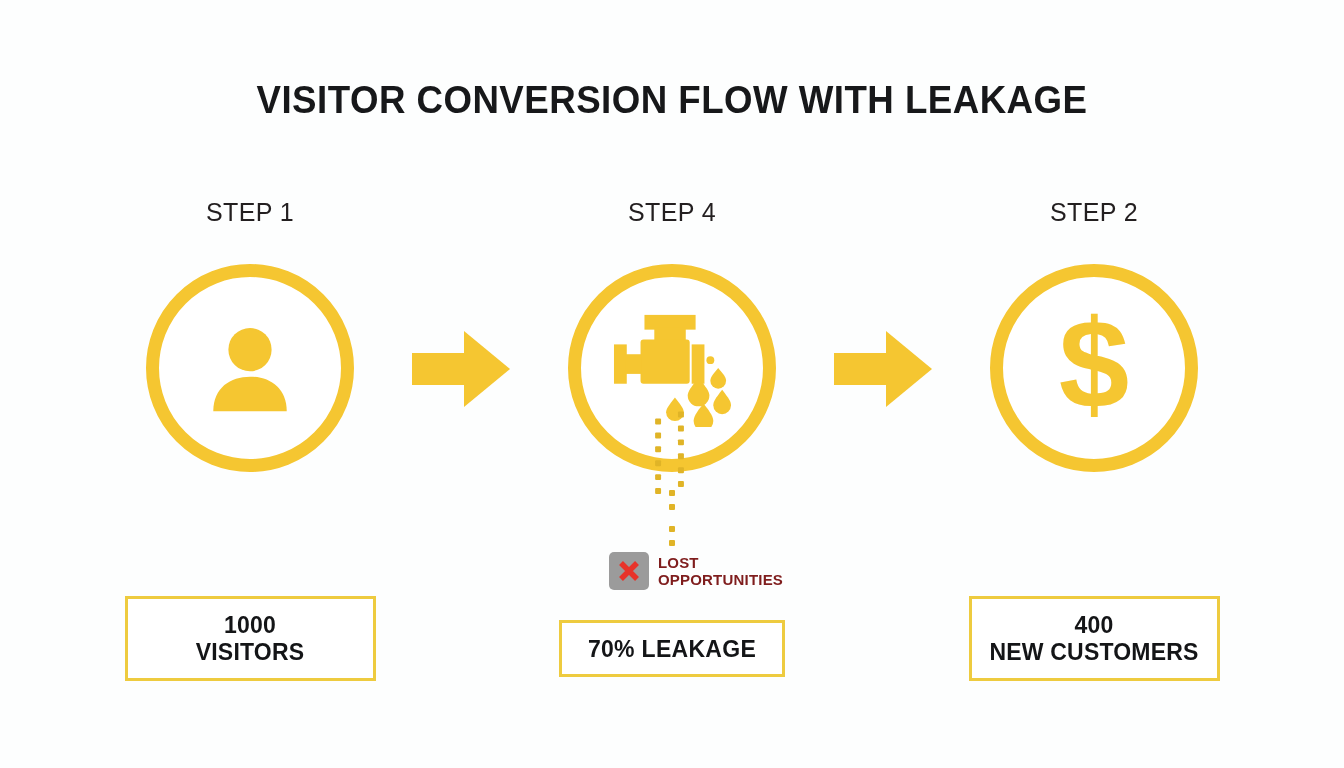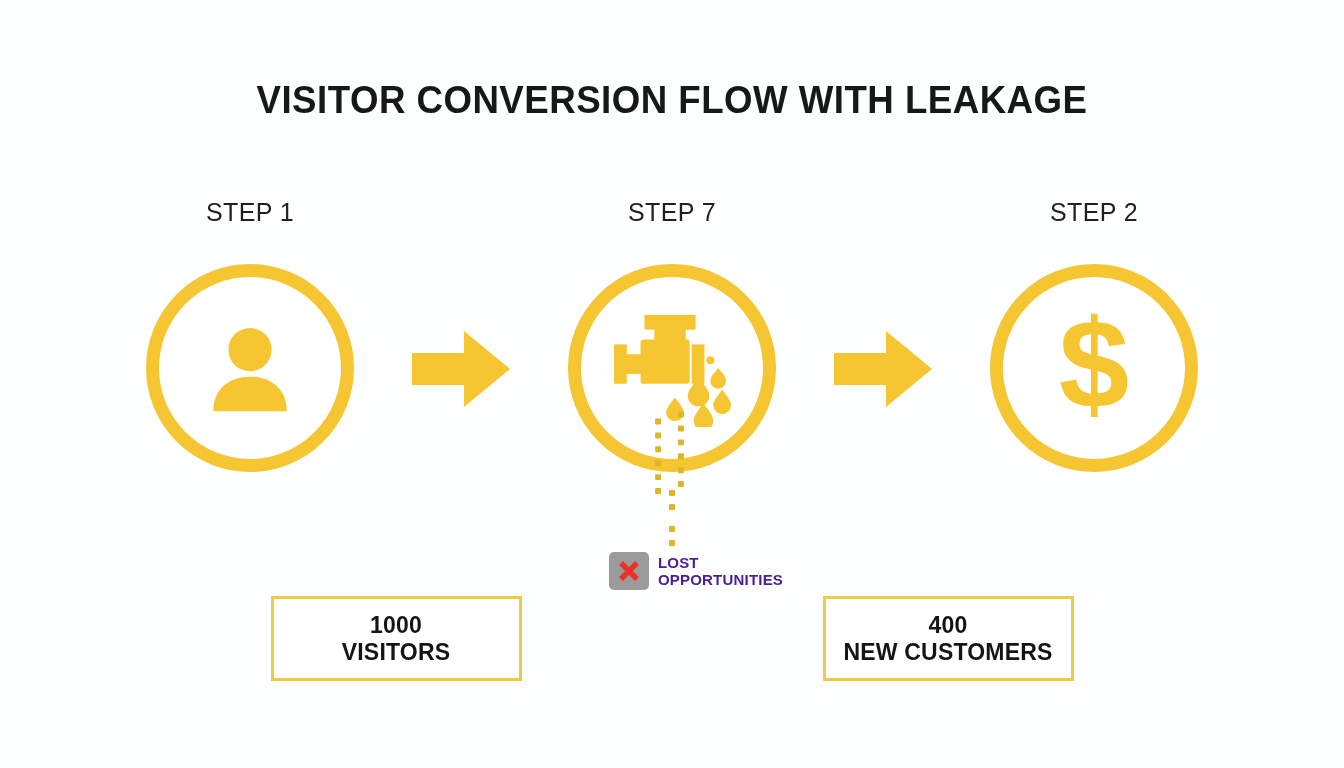--- a/index.html
+++ b/index.html
@@ -172,21 +172,21 @@
     border-radius: 5px;
     display: flex;
     align-items: center;
     justify-content: center;
     flex: none;
   }
   .lost-text {
     font-size: 15px;
     font-weight: bold;
     line-height: 17px;
-    color: #4c1d95;
+    color: #7f1d1d;
     letter-spacing: 0.2px;
     white-space: nowrap;
   }
 
   
   .metrics {
     position: absolute;
     top: 596px;
     left: 0;
     width: 1344px;
@@ -252,21 +252,21 @@
     </div>
 
     <div class="arrow-wrap">
       <div class="arrow">
         <div class="shaft"></div>
         <div class="head"></div>
       </div>
     </div>
 
     <div class="step">
-      <div class="step-label">STEP 7</div>
+      <div class="step-label">STEP 4</div>
       <div class="circle">
         <span>
           <svg class="icon-svg" width="128" height="118" viewBox="0 0 130 120" aria-hidden="true">
 
             <rect x="37" y="6" width="52" height="15" fill="#F5C631"></rect>
 
             <rect x="47" y="19" width="32" height="14" fill="#F5C631"></rect>
 
             <rect x="33" y="31" width="50" height="45" rx="3" fill="#F5C631"></rect>
 
@@ -360,20 +360,25 @@
 
     <div class="metric-cell">
       <div class="metric-box tall">
         <div class="metric-line-1">1000</div>
         <div class="metric-line-2">VISITORS</div>
       </div>
     </div>
 
     <div class="metric-spacer"></div>
 
+    <div class="metric-cell">
+      <div class="metric-box short">
+        <div class="metric-single">70% LEAKAGE</div>
+      </div>
+    </div>
 
     <div class="metric-spacer"></div>
 
     <div class="metric-cell">
       <div class="metric-box tall">
         <div class="metric-line-1">400</div>
         <div class="metric-line-2">NEW CUSTOMERS</div>
       </div>
     </div>
 

